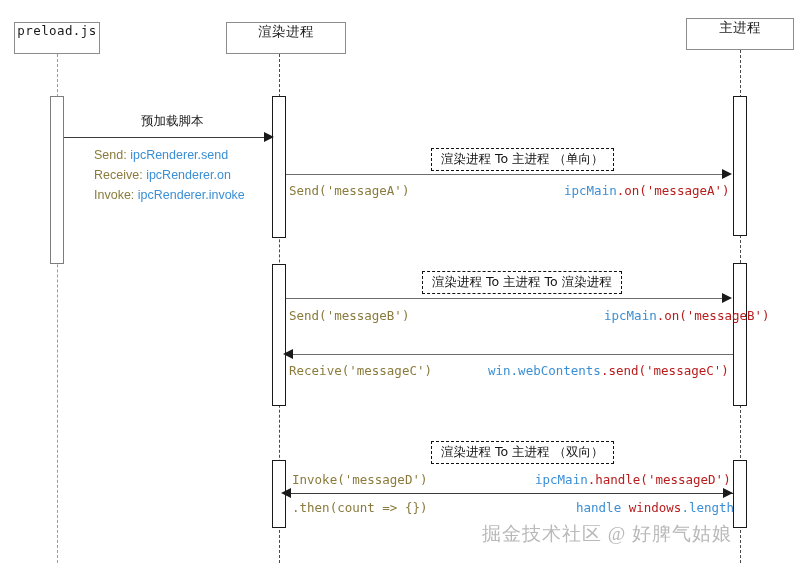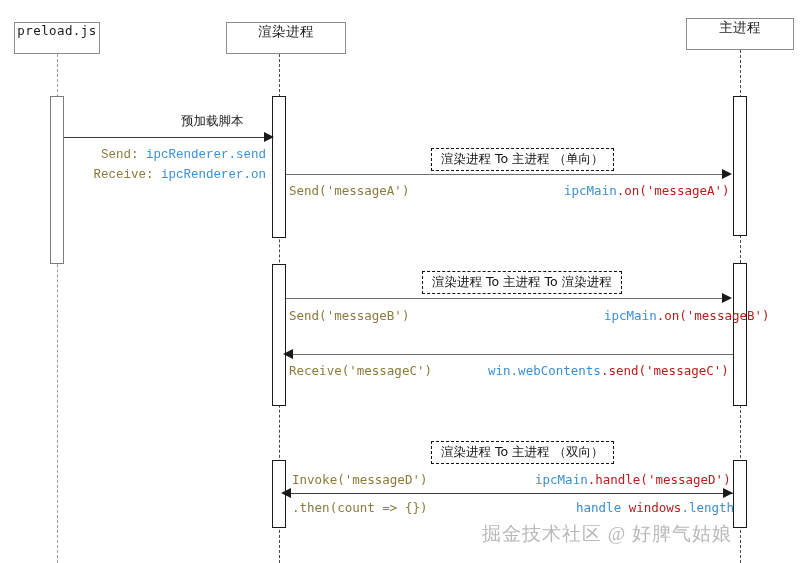--- a/index.html
+++ b/index.html
@@ -86,30 +86,30 @@
   .code.olive  { color: #8a7b3c; }
   .tok-blue { color: #3b8fd4; }
   .tok-dark { color: #b91c1c; }
 
   .cjk-label {
     position: absolute;
     font-family: "DejaVu Sans", "Liberation Sans", sans-serif;
     font-size: 12.5px;
     color: #1a1a1a;
     white-space: nowrap;
-    margin-left: 40px;
   }
 
   .legend {
     position: absolute;
-    font-family: Liberation Mono, monospace;
+    font-family: Liberation Sans, sans-serif;
     font-size: 12.5px;
     line-height: 20px;
-    text-align: right;
-    white-space: nowrap;
+    text-align: left;
+    white-space: nowrap;
+    margin-left: 24px;
   }
   .legend .row { display: block; }
   .legend .key { color: #8a7b3c; }
   .legend .val { color: #3b8fd4; }
 
   
   .watermark {
     position: absolute;
     font-family: Liberation Serif, serif;
     font-size: 19px;
@@ -155,20 +155,24 @@
 
   <div class="legend" style="left:70px; top:145px; width:196px;">
     <span class="row">
       <span class="key">Send:</span>
       <span class="val">ipcRenderer.send</span>
     </span>
     <span class="row">
       <span class="key">Receive:</span>
       <span class="val">ipcRenderer.on</span>
     </span>
+    <span class="row">
+      <span class="key">Invoke:</span>
+      <span class="val">ipcRenderer.invoke</span>
+    </span>
   </div>
 
   <div class="note" style="left:431px; top:148px;">渲染进程 To 主进程 （单向）</div>
   <div class="msg grey" style="left:286px; top:174px; width:440px;"></div>
   <div class="arrowhead right" style="left:722px; top:169px;"></div>
   <div class="code olive" style="left:289px; top:183px;">Send('messageA')</div>
   <div class="code" style="left:564px; top:183px;">
     <span class="tok-blue">ipcMain</span><span class="tok-dark">.on('messageA')</span>
   </div>
 

